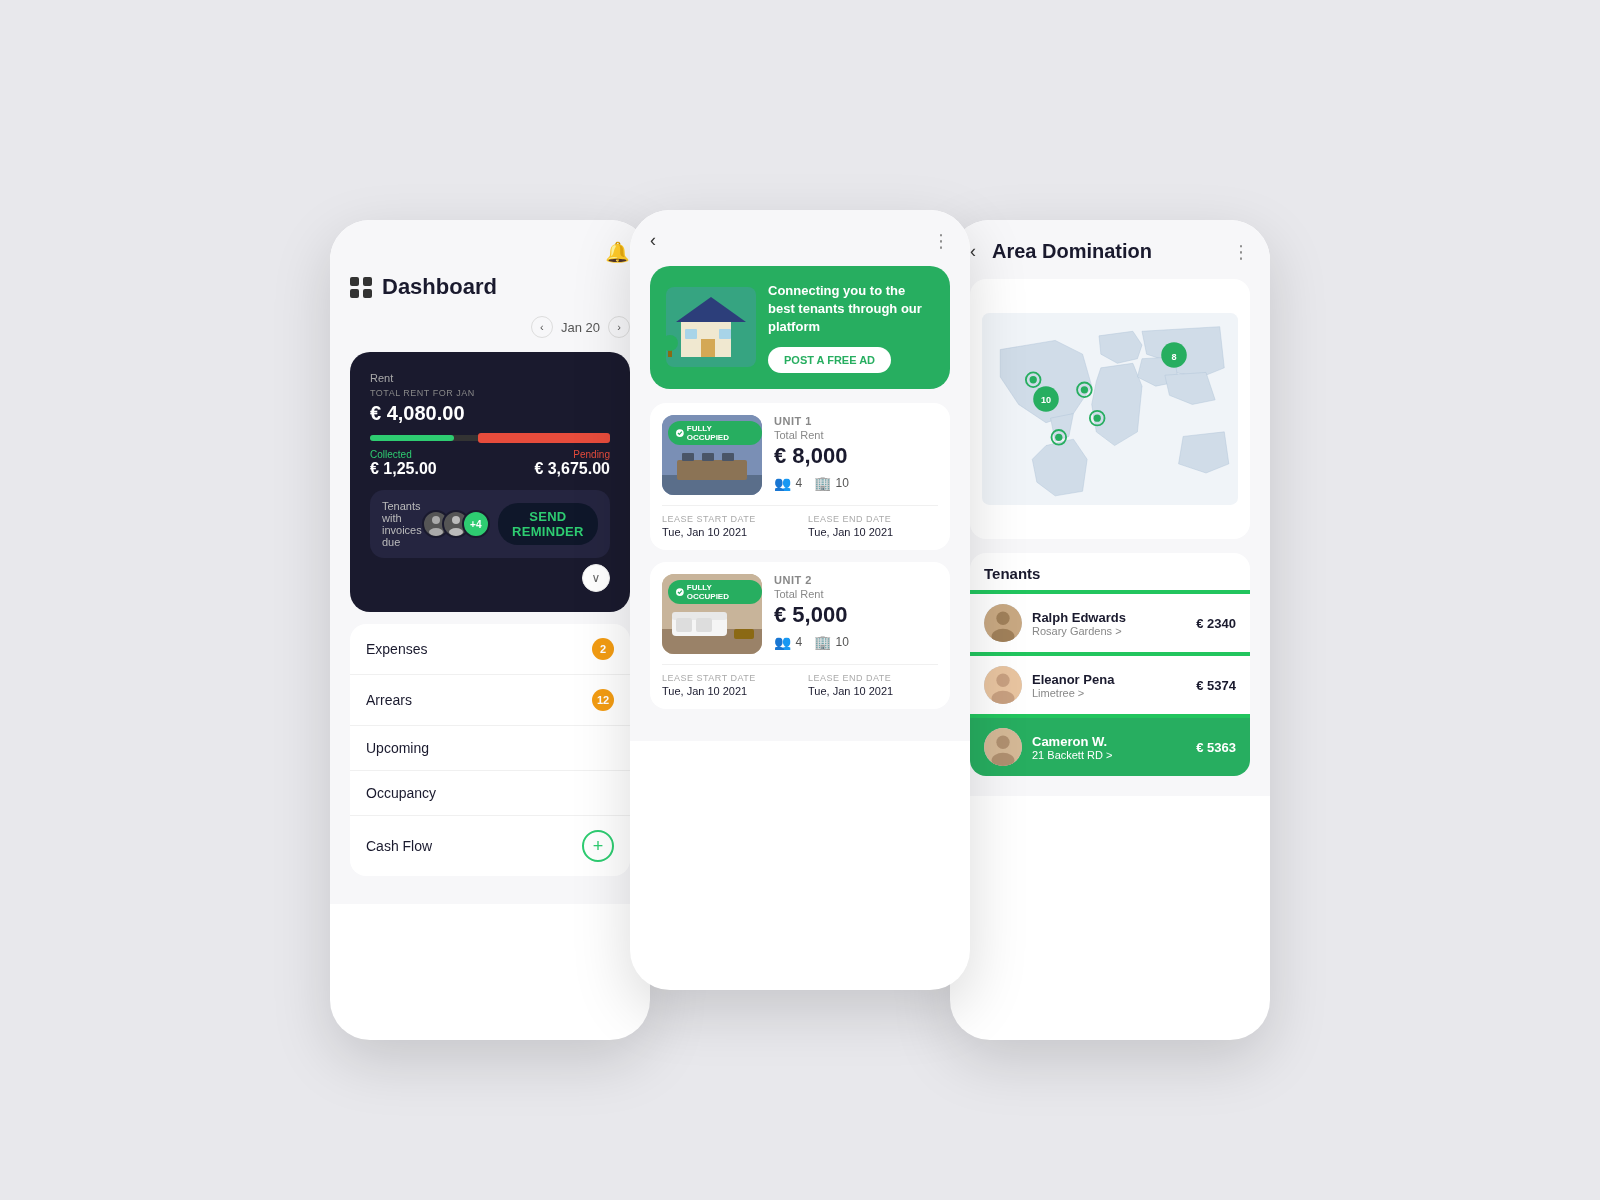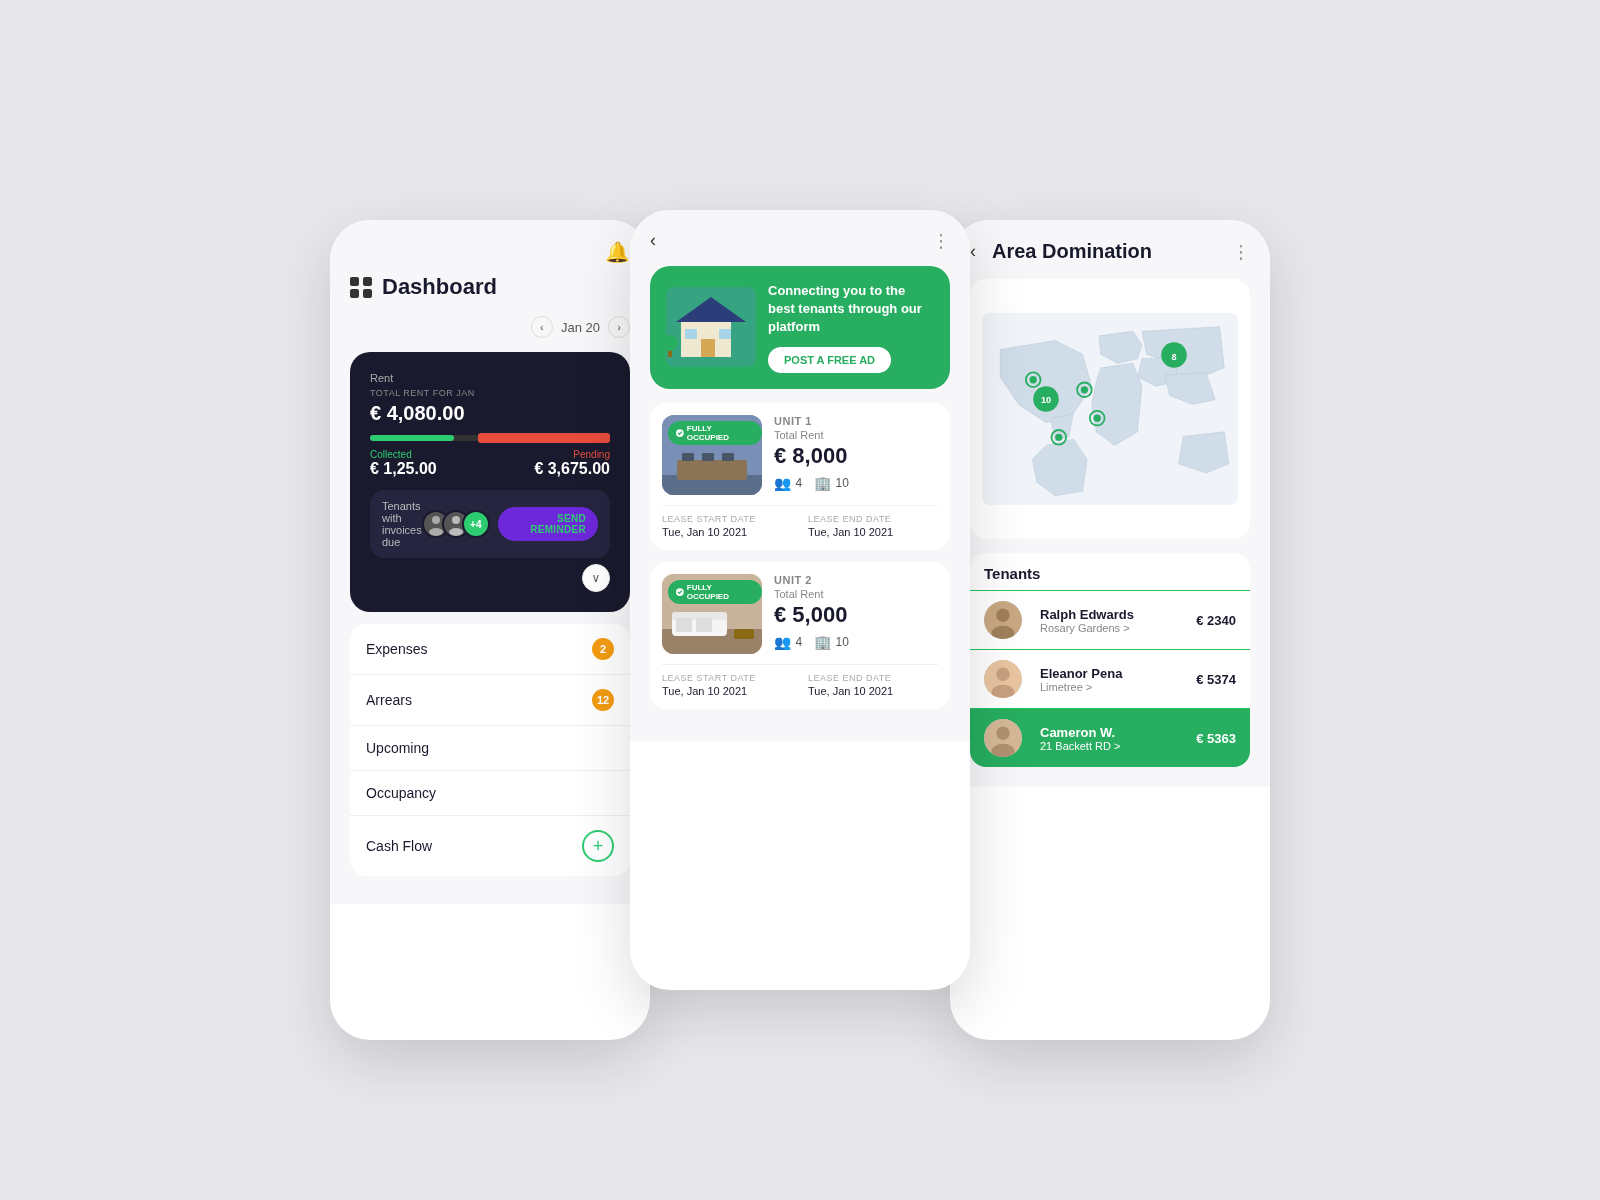--- a/index.html
+++ b/index.html
@@ -239,30 +239,29 @@
       margin-left: -8px;
       display: flex;
       align-items: center;
       justify-content: center;
       font-size: 10px;
       font-weight: 700;
       color: #fff;
     }
 
     .send-reminder-btn {
-      background: #6d28d9;
+      background: #0f172a;
       color: #2ecc71;
       border: none;
       border-radius: 20px;
       padding: 6px 12px;
-      font-size: 10px;
+      font-size: 13px;
       font-weight: 700;
       cursor: pointer;
       letter-spacing: 0.3px;
-      text-align: right;
     }
 
     .collapse-btn {
       display: flex;
       justify-content: flex-end;
       margin-top: 6px;
     }
 
     .collapse-circle {
       width: 28px;
@@ -586,22 +585,22 @@
       padding: 12px 14px 8px;
       font-size: 15px;
       font-weight: 700;
       color: #1a1a2e;
     }
 
     .tenant-item {
       display: flex;
       align-items: center;
       padding: 10px 14px;
-      border-top: 1px solid #22c55e;
-      gap: 18px;
+      border-top: 4px solid #22c55e;
+      gap: 10px;
     }
 
     .tenant-item.active {
       background: #27ae60;
     }
 
     .tenant-avatar {
       width: 38px;
       height: 38px;
       border-radius: 50%;

